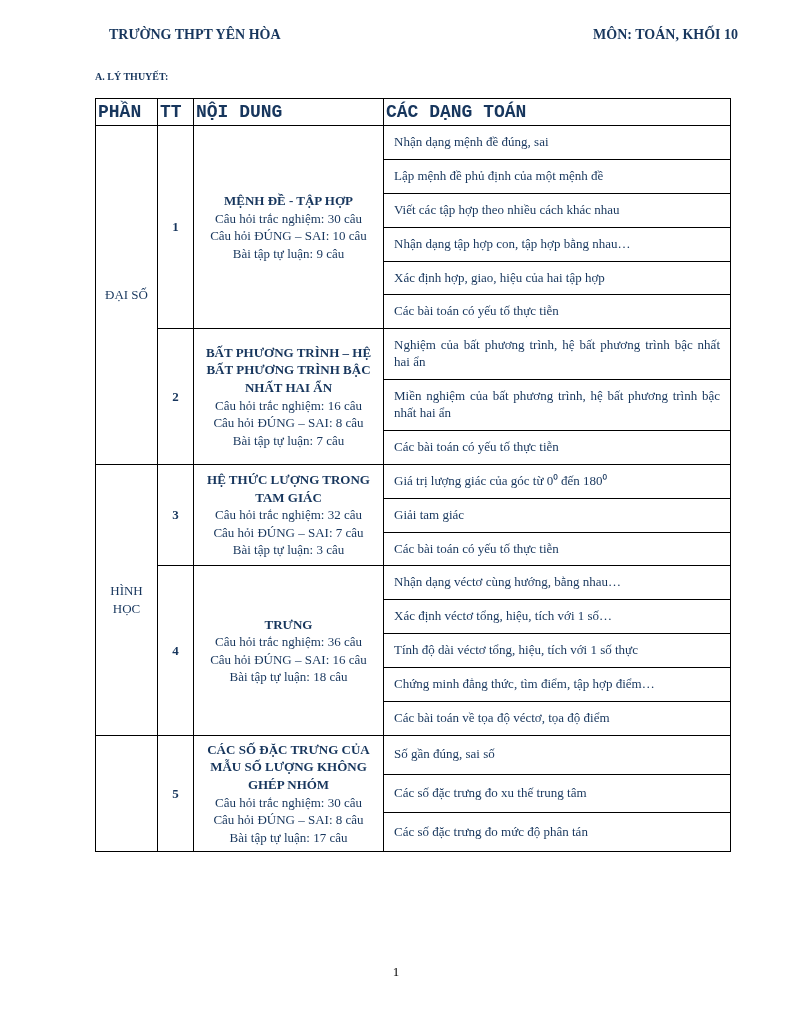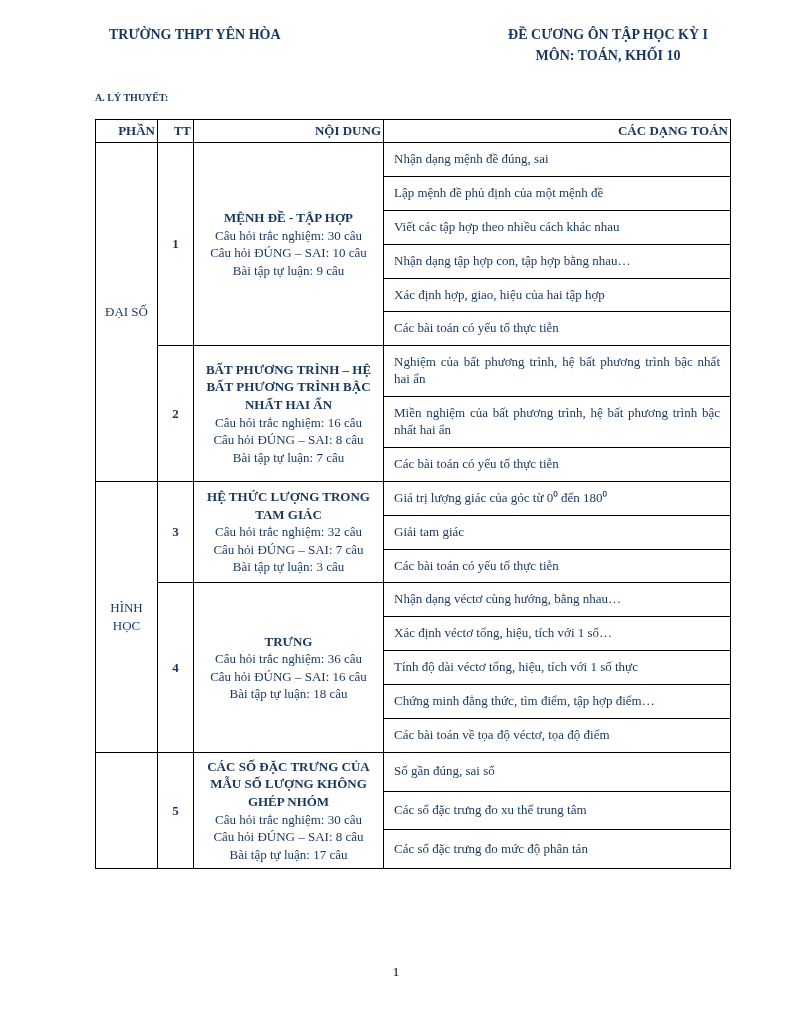--- a/index.html
+++ b/index.html
@@ -8,21 +8,21 @@
     width: 792px;
     height: 1024px;
     font-family: "Liberation Serif", serif;
     color: #17365D;
     position: relative;
     overflow: hidden;
   }
   .page {
     width: 792px;
     height: 1024px;
-    padding: 24px 56px 0 95px;
+    padding: 24px 26px 0 95px;
     position: relative;
   }
   
   .doc-header {
     display: flex;
     justify-content: space-between;
     align-items: flex-start;
     padding-left: 14px;
     padding-right: 28px;
   }
@@ -45,23 +45,24 @@
     width: 635px;
     table-layout: fixed;
     font-size: 13px;
   }
   table.theory-table th,
   table.theory-table td {
     border: 1px solid #000000;
   }
   table.theory-table th {
     font-weight: bold;
-    text-align: right;
+    text-align: left;
     padding: 3px 2px;
-    font-size: 13px;
+    font-size: 18px;
+    font-family: Liberation Mono, monospace;
   }
   td.phan-cell {
     font-weight: normal;
     text-align: center;
     vertical-align: middle;
     padding: 2px;
     line-height: 1.4;
   }
   td.tt-cell {
     font-weight: bold;
@@ -102,21 +103,20 @@
 </head>
 <body>
 
 <div class="page">
 
   <div class="doc-header">
     <div class="doc-header-left">
       <div>TRƯỜNG THPT YÊN HÒA</div>
     </div>
     <div class="doc-header-right">
-      <div>ĐỀ CƯƠNG ÔN TẬP HỌC KỲ I</div>
       <div>MÔN: TOÁN, KHỐI 10</div>
     </div>
   </div>
 
   <div class="section-heading">A.  LÝ THUYẾT:</div>
 
   <table class="theory-table">
     <colgroup>
       <col style="width:62px">
       <col style="width:36px">

